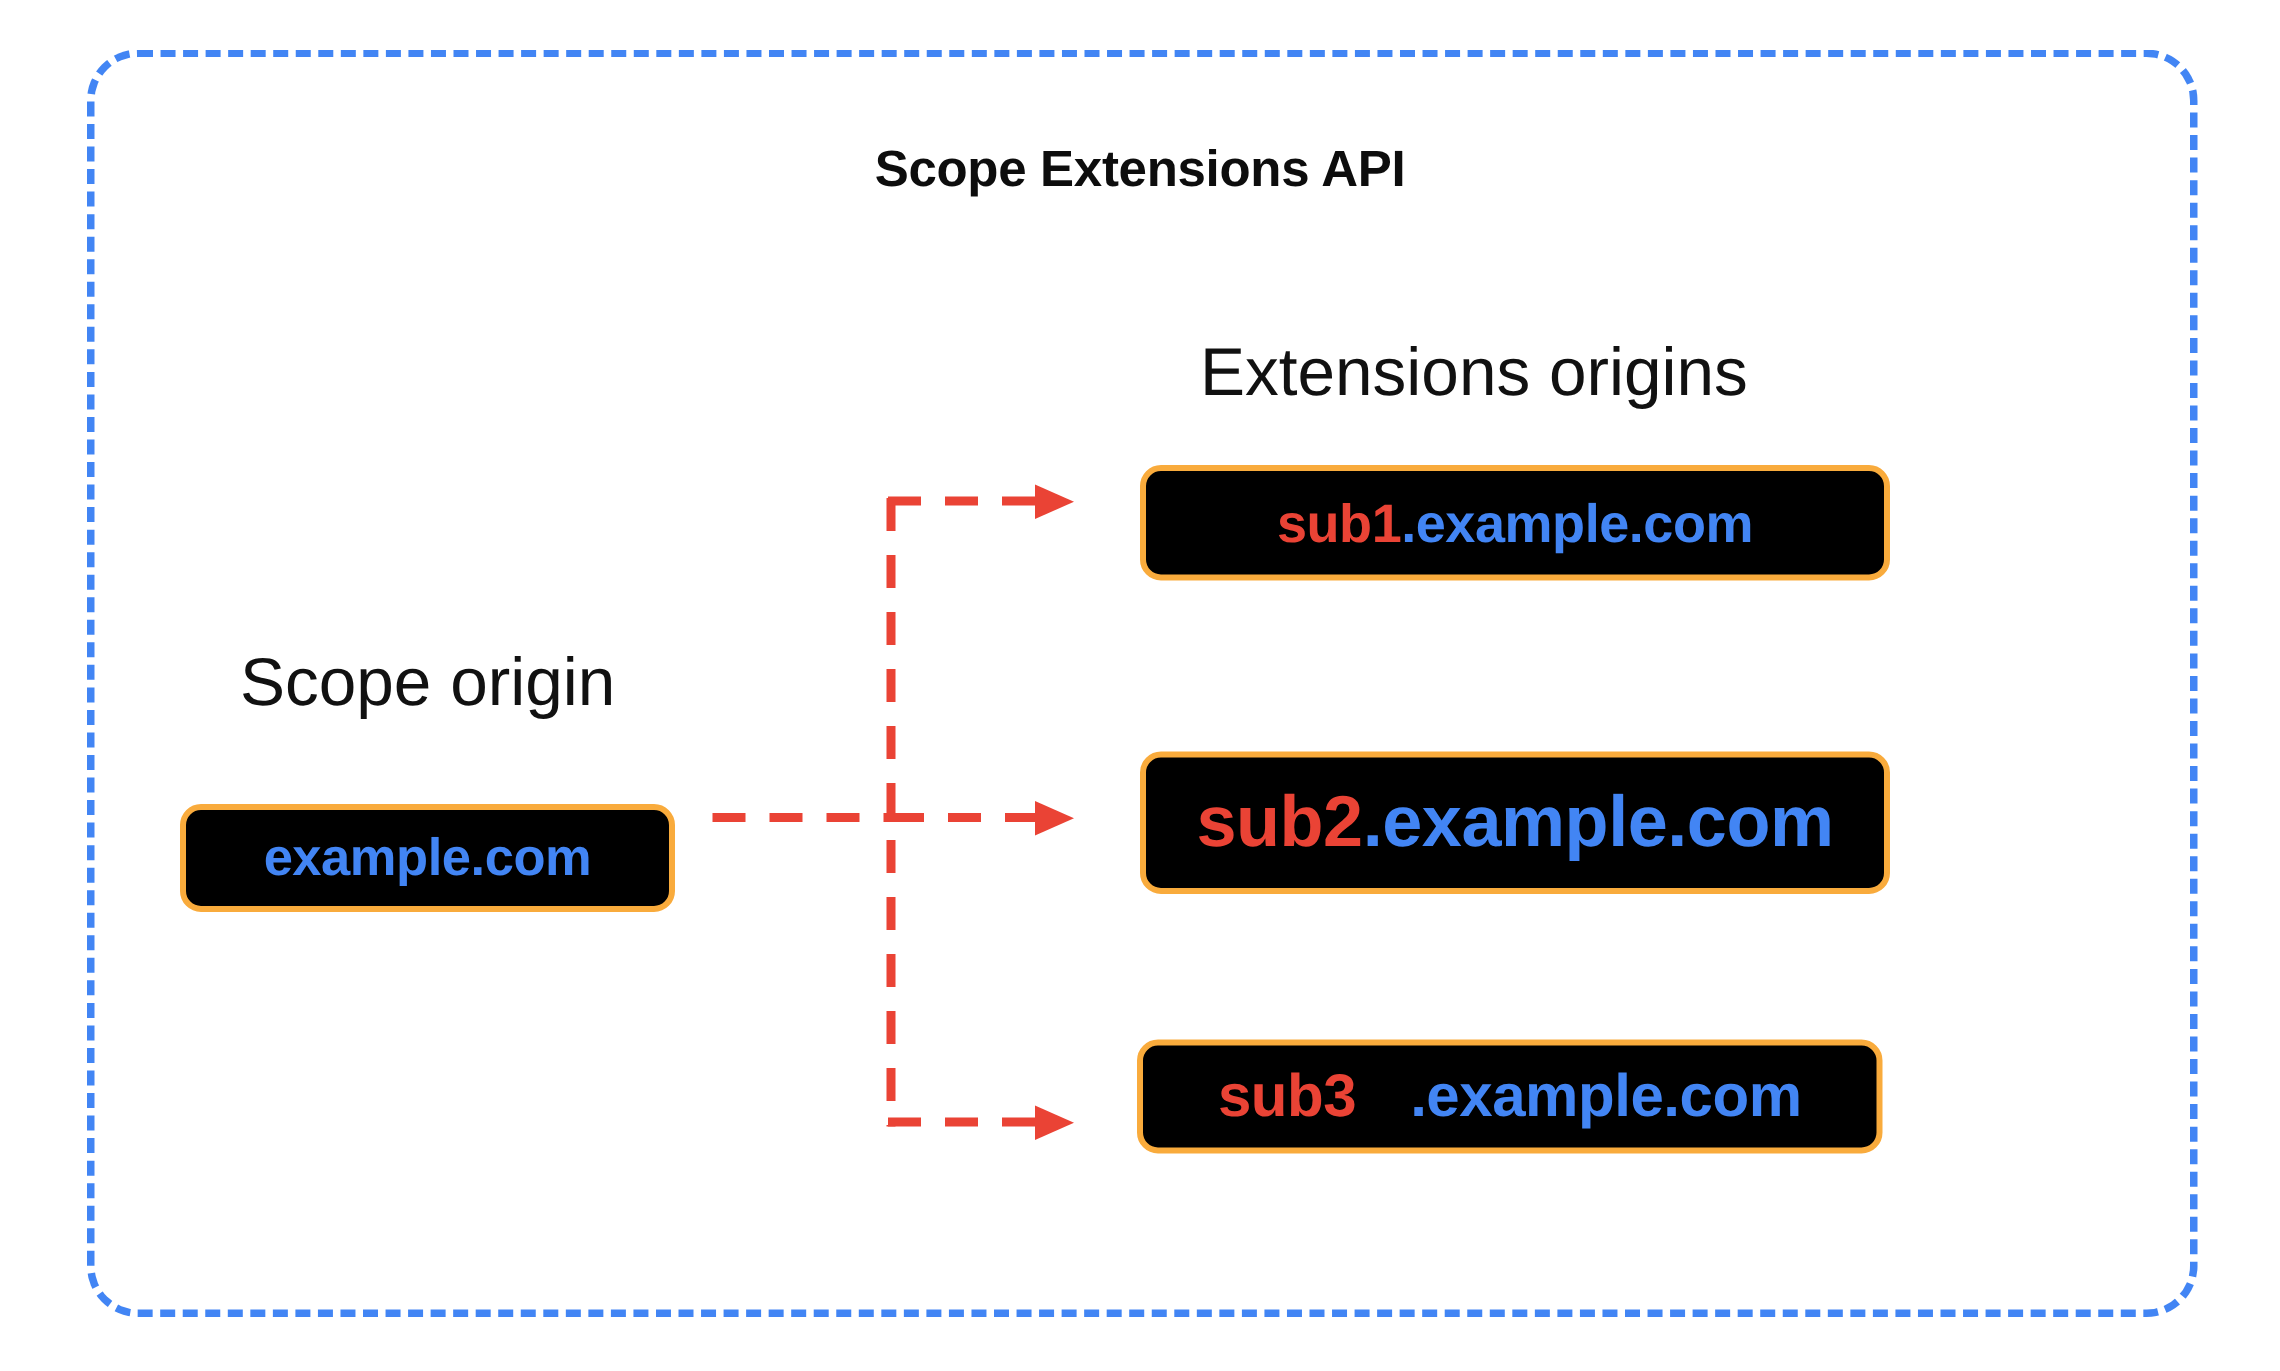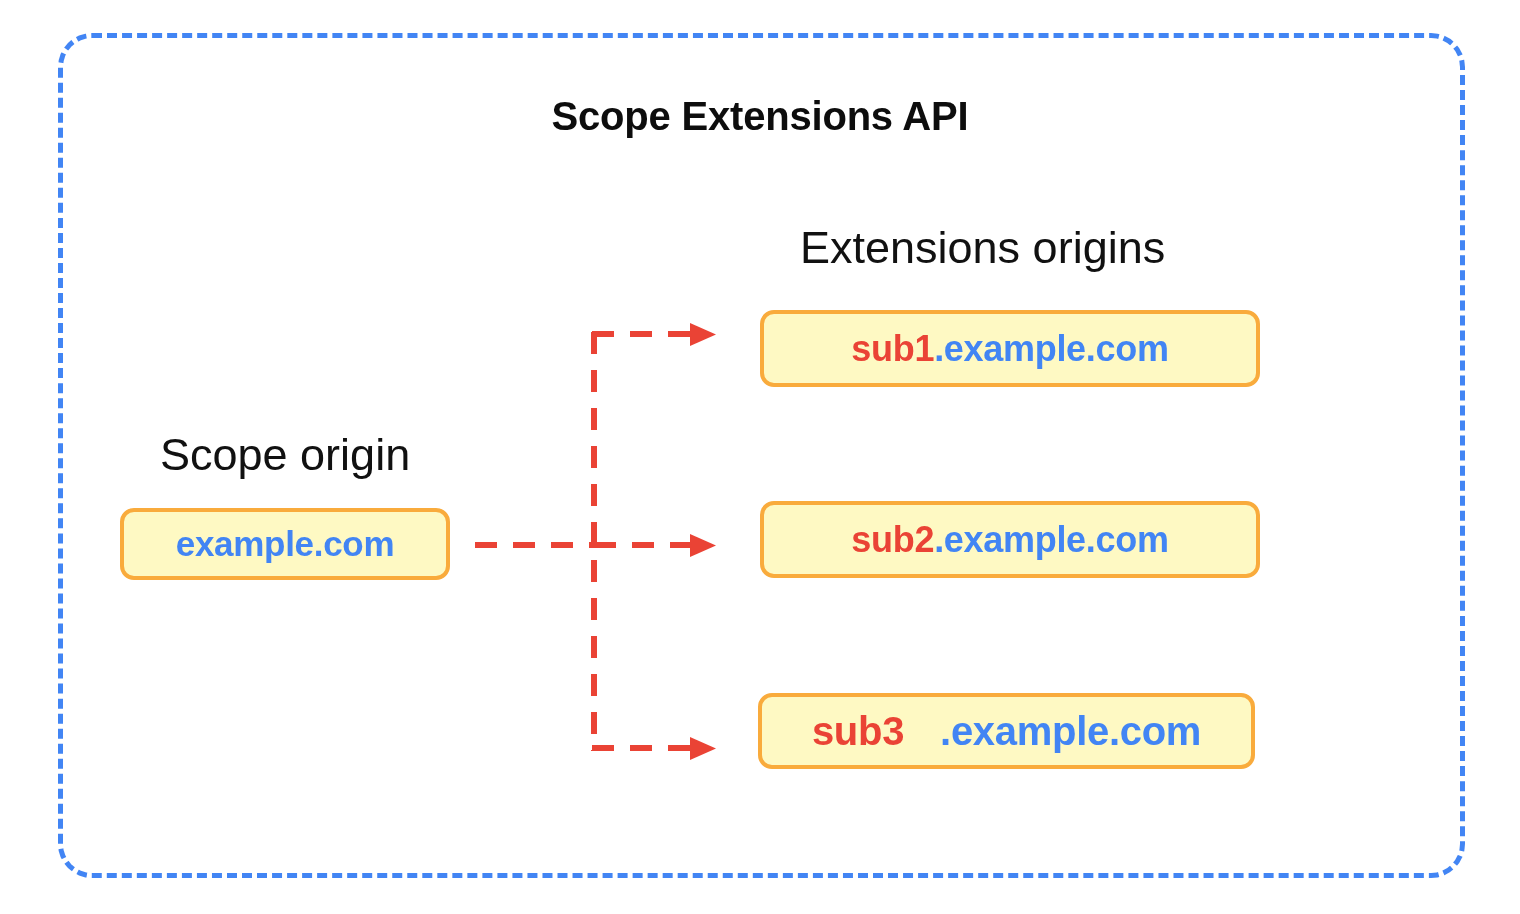--- a/index.html
+++ b/index.html
@@ -29,21 +29,21 @@
     background: #ffffff;
   }
 
   
   #diagram-title {
     position: absolute;
     left: 0;
     top: 96px;
     width: 1520px;
     text-align: center;
-    font-size: 40px;
+    font-size: 34px;
     font-weight: 700;
     color: #0d0d0d;
     letter-spacing: -0.2px;
     line-height: 1;
   }
 
   
   .caption {
     position: absolute;
     font-size: 45px;
@@ -60,55 +60,55 @@
     left: 160px;
     top: 432px;
   }
 
   
   .origin-box {
     position: absolute;
     box-sizing: border-box;
     border: 4px solid #F9AB3C;
     border-radius: 14px;
-    background: #fef9c3;
+    background: #000000;
     display: flex;
     align-items: center;
     justify-content: center;
     font-weight: 700;
     letter-spacing: -0.3px;
     white-space: nowrap;
   }
   .origin-box .sub {
     color: #EA4335;
   }
   .origin-box .dom {
     color: #4285F4;
   }
 
   #main-origin-box {
     left: 120px;
-    top: 508px;
+    top: 536px;
     width: 330px;
     height: 72px;
     font-size: 35px;
   }
   #assoc-origin-box-0 {
     left: 760px;
     top: 310px;
     width: 500px;
     height: 77px;
     font-size: 36px;
   }
   #assoc-origin-box-1 {
     left: 760px;
     top: 501px;
     width: 500px;
-    height: 77px;
-    font-size: 36px;
+    height: 95px;
+    font-size: 48px;
   }
   #assoc-origin-box-2 {
     left: 758px;
     top: 693px;
     width: 497px;
     height: 76px;
     font-size: 40px;
     gap: 36px;
   }
 

